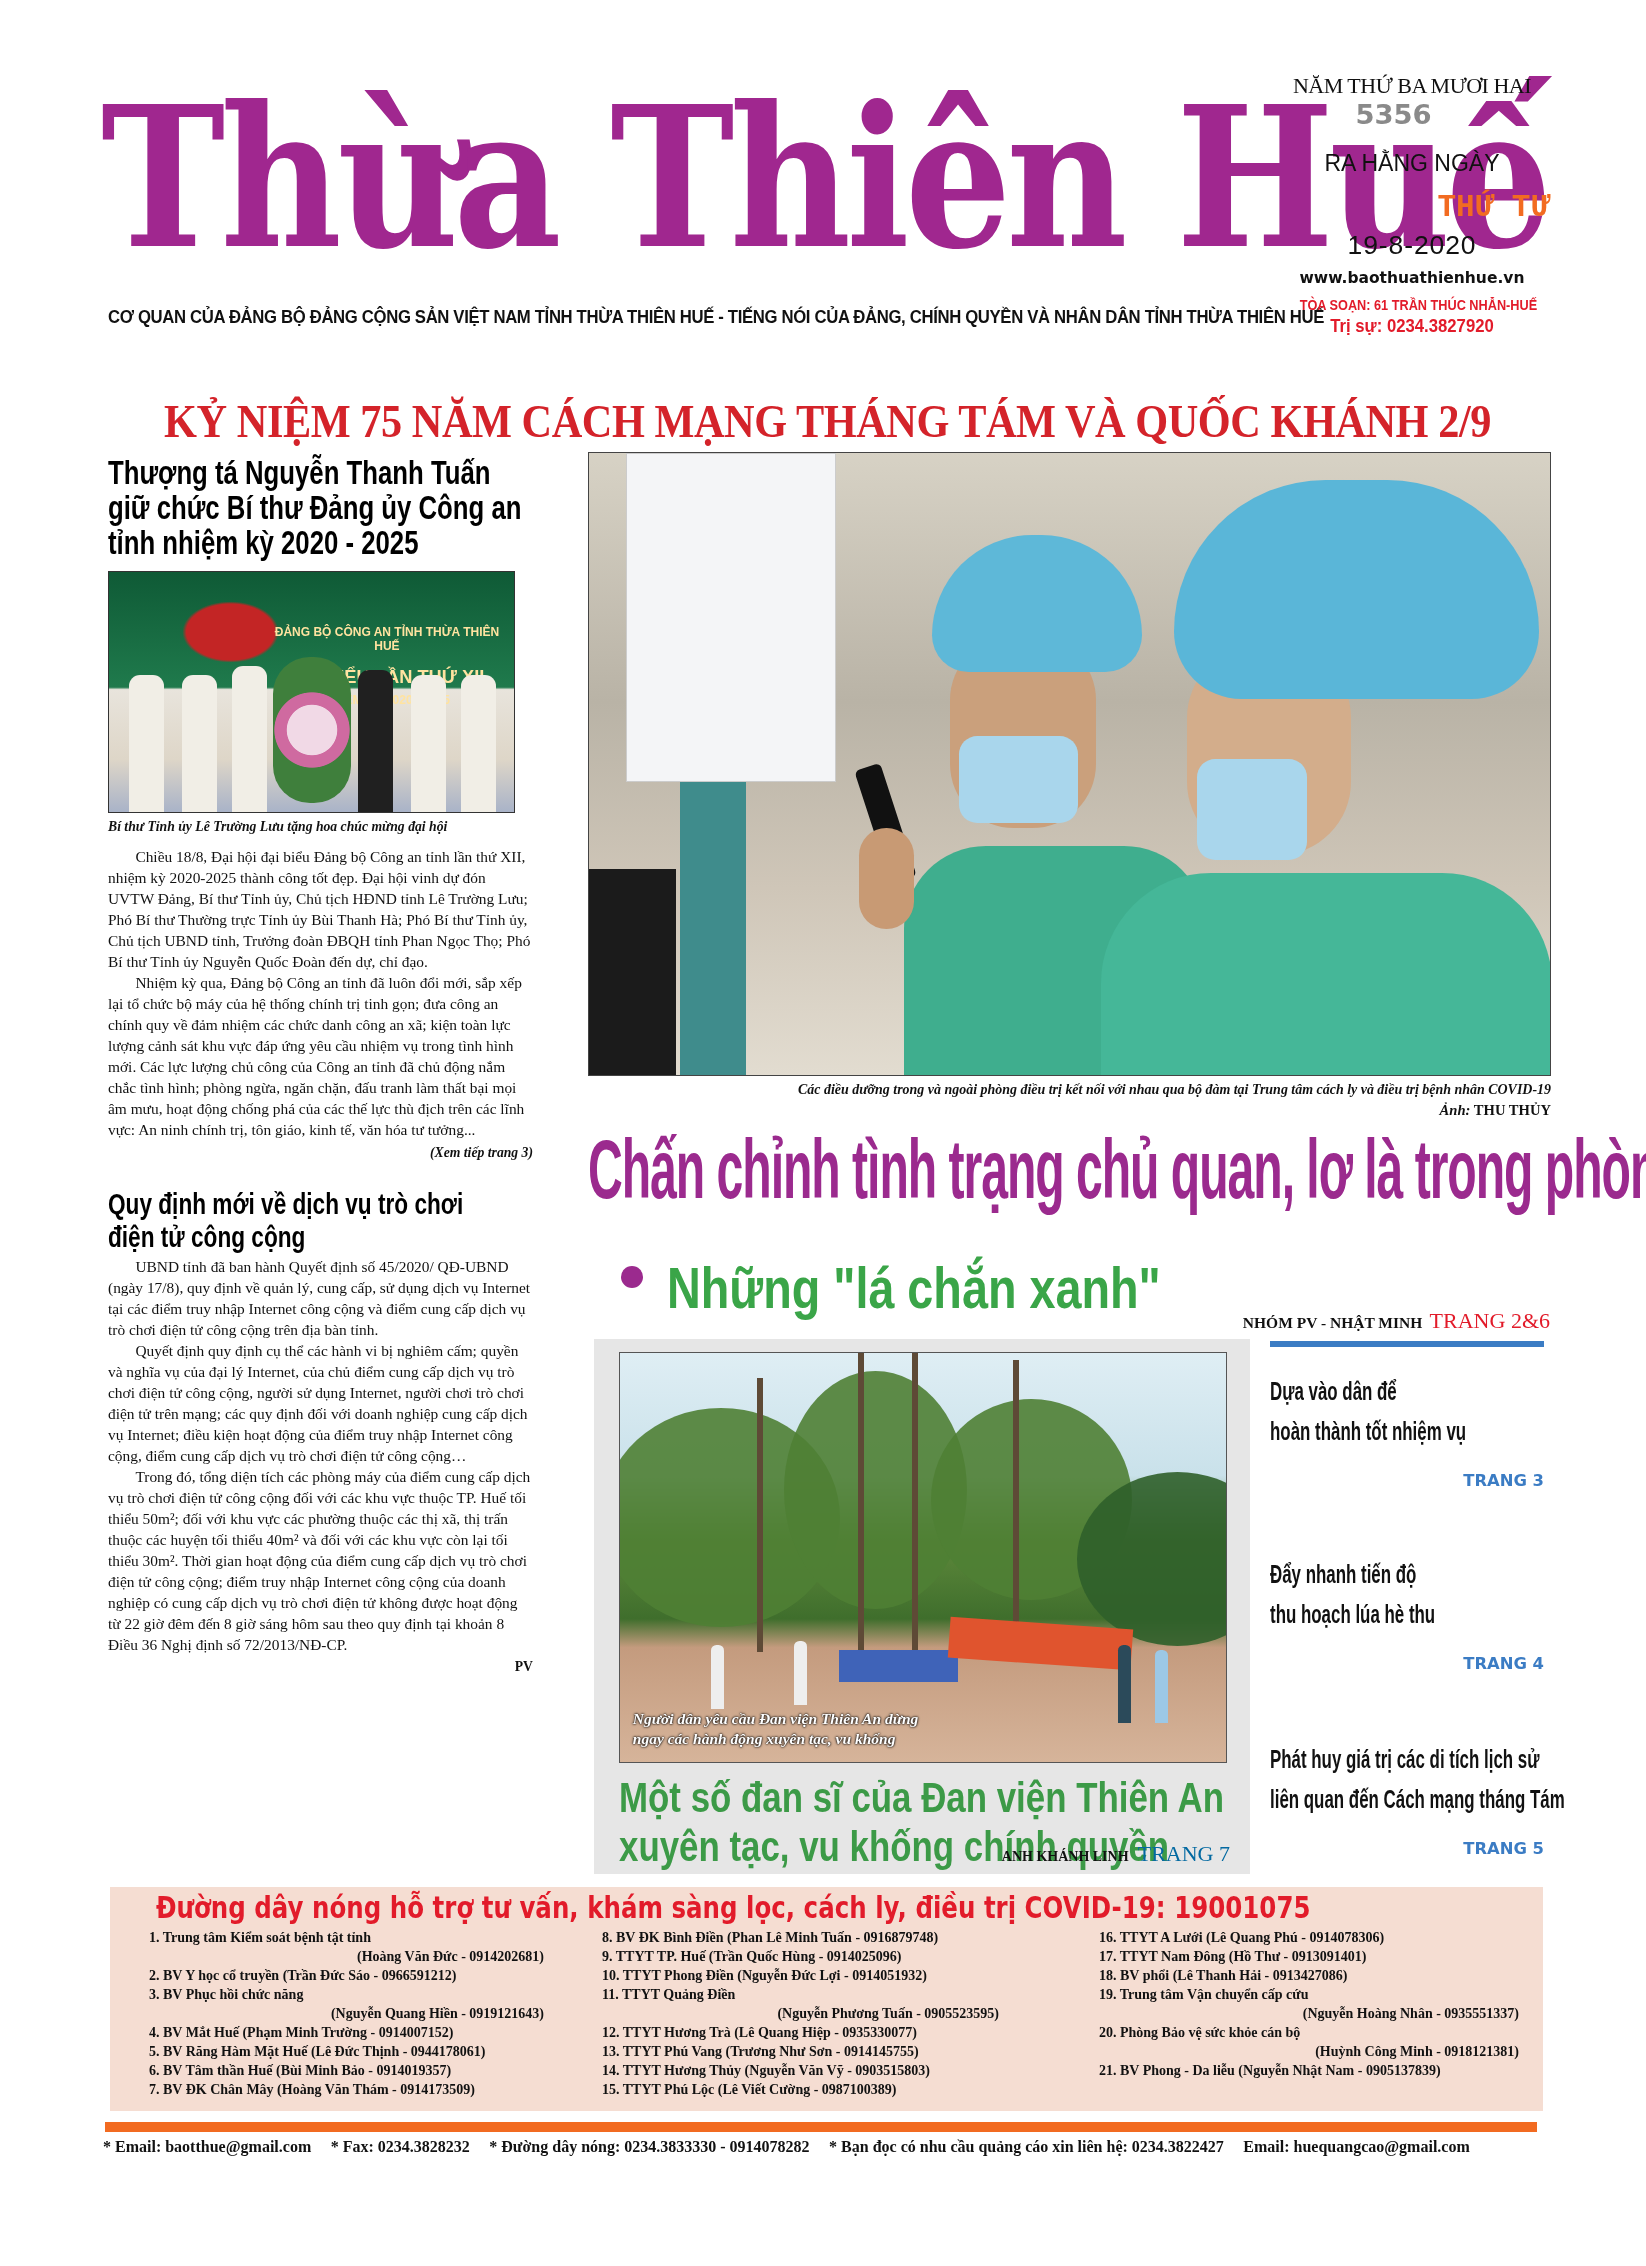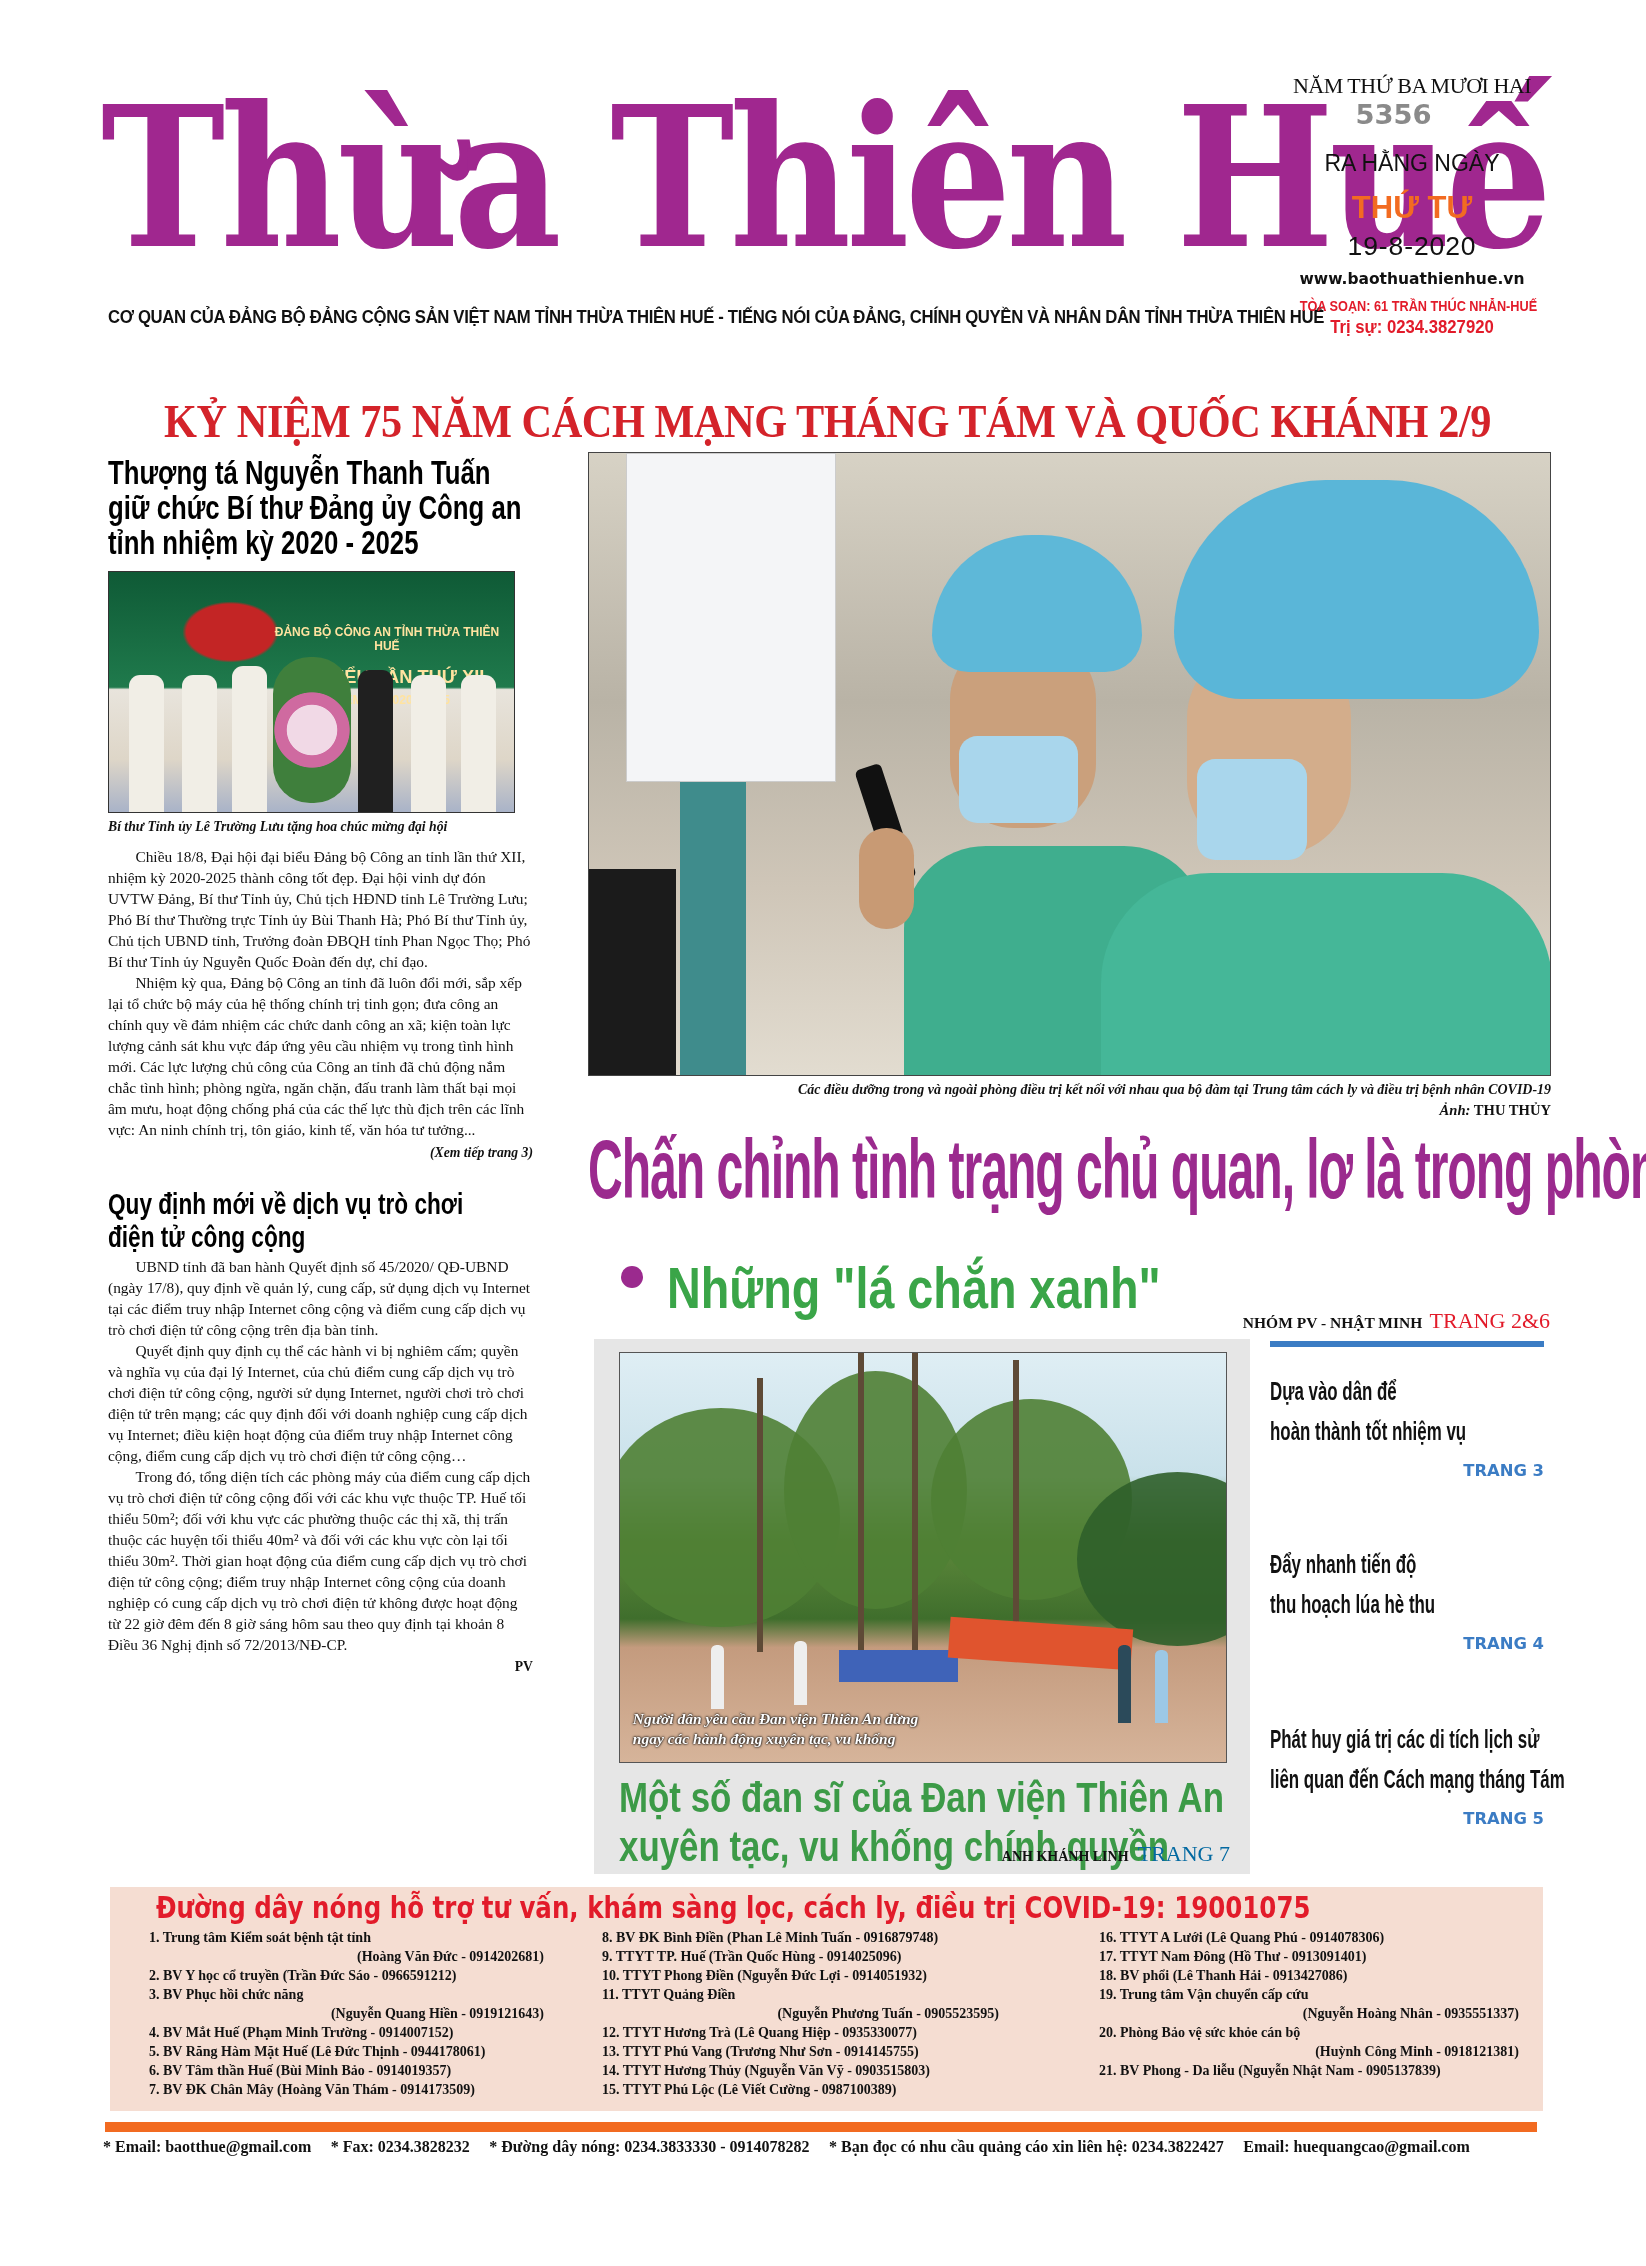--- a/index.html
+++ b/index.html
@@ -18,21 +18,21 @@
   .tagline {
     left: 108px; top: 306px; width: 1151px;
     font-family: "Liberation Sans", sans-serif; font-weight: bold;
     font-size: 19px; white-space: nowrap; letter-spacing: -0.4px;
     transform: scaleX(0.88); transform-origin: left center;
   }
   .side-info { left: 1275px; top: 73px; width: 274px; text-align: center; }
   .side-info .year { font-family: "Liberation Serif", serif; font-size: 22px; letter-spacing: -0.5px; }
   .side-info .issue { font-family: "DejaVu Sans", sans-serif; font-weight: bold; font-size: 27.4px; color: #8a8a8a; margin-top: 0px; padding-right: 37px; }
   .side-info .daily { font-family: "Liberation Sans", sans-serif; font-size: 23px; margin-top: 20px; }
-  .side-info .weekday { font-family: Liberation Sans, sans-serif; font-weight: bold; font-size: 31px; color: #f26b21; margin-top: 12.8px; }
+  .side-info .weekday { font-family: Liberation Mono, monospace; font-weight: bold; font-size: 31px; color: #f26b21; margin-top: 12.8px; text-align: right; }
   .side-info .date { font-family: "Liberation Sans", sans-serif; font-size: 26.5px; margin-top: 5.5px; letter-spacing: 0.9px; }
   .side-info .web { font-family: "DejaVu Sans", sans-serif; font-weight: bold; font-size: 15.5px; margin-top: 7.3px; }
   .side-info .addr { font-family: "Liberation Sans", sans-serif; font-weight: bold; font-size: 15.5px; color: #e21b2a; margin-top: 9.1px; transform: scaleX(0.82); white-space: nowrap; }
   .side-info .phone { font-family: "Liberation Sans", sans-serif; font-weight: bold; font-size: 19px; color: #e21b2a; margin-top: 1.8px; transform: scaleX(0.88); }
 
   .anniv {
     left: 101px; top: 395px; width: 1453px; text-align: center;
     font-family: "Liberation Serif", serif; font-weight: bold; color: #d4232a;
     font-size: 46px; white-space: nowrap; letter-spacing: -0.5px;
     transform: scaleX(0.92); transform-origin: center center;
@@ -119,21 +119,21 @@
   }
   .gray-box .byline { position: absolute; right: 20px; bottom: 7.3px; white-space: nowrap; }
   .gray-box .byline .author { font-family: "Liberation Serif", serif; font-weight: bold; font-size: 14px; }
   .gray-box .byline .page { font-family: "Liberation Serif", serif; color: #0369a1; font-size: 22px; margin-left: 5.5px; }
 
   
   .right-col { left: 1270px; top: 1341px; width: 274px; }
   .right-col .bar { height: 5.5px; background: #3b7cc4; }
   .teaser { margin-top: 24px; }
   .teaser .t-head { font-family: "Liberation Sans", sans-serif; font-weight: bold; font-size: 25.6px; line-height: 40px; white-space: nowrap; transform: scaleX(0.66); transform-origin: left top; width: 411px; }
-  .teaser .t-page { text-align: right; font-family: "DejaVu Sans", sans-serif; font-weight: bold; color: #3b7cc4; font-size: 16.4px; margin-top: 10px; }
+  .teaser .t-page { text-align: right; font-family: "DejaVu Sans", sans-serif; font-weight: bold; color: #3b7cc4; font-size: 16.4px; margin-top: 20px; }
   .teaser.t2 { margin-top: 64px; }
   .teaser.t3 { margin-top: 66px; }
 
   
   .hotline { left: 110px; top: 1887px; width: 1433px; height: 224px; background: #f5ddd2; }
   .hotline .title {
     position: absolute; left: 46px; top: 1.8px; width: 1736px; white-space: nowrap;
     font-family: "DejaVu Sans", sans-serif; font-weight: bold; color: #e21b2a; font-size: 31px; line-height: 37px;
     transform: scaleX(0.79); transform-origin: left top;
   }

